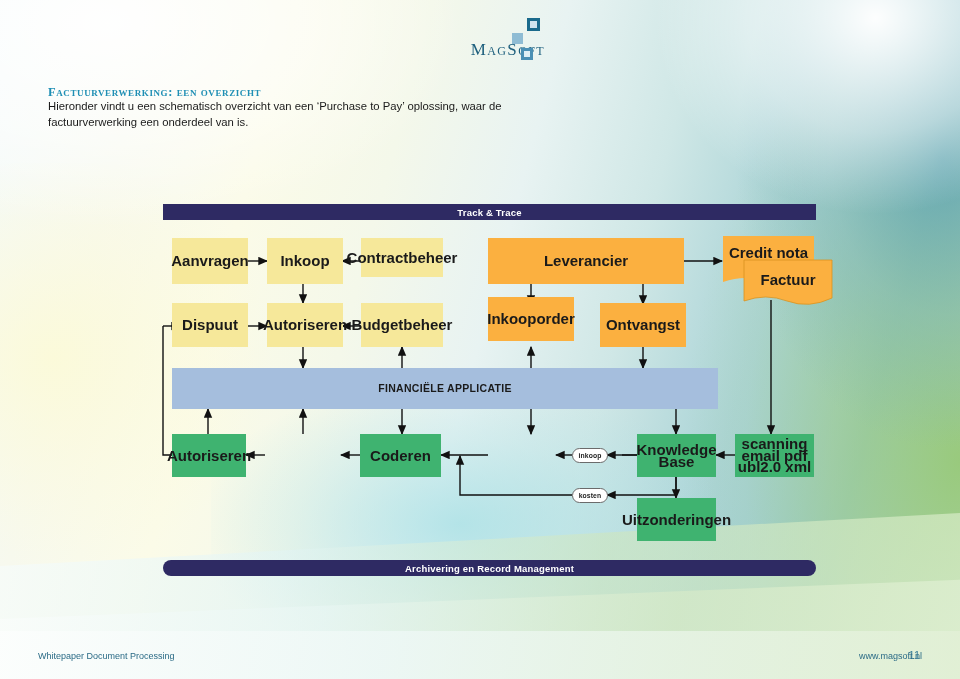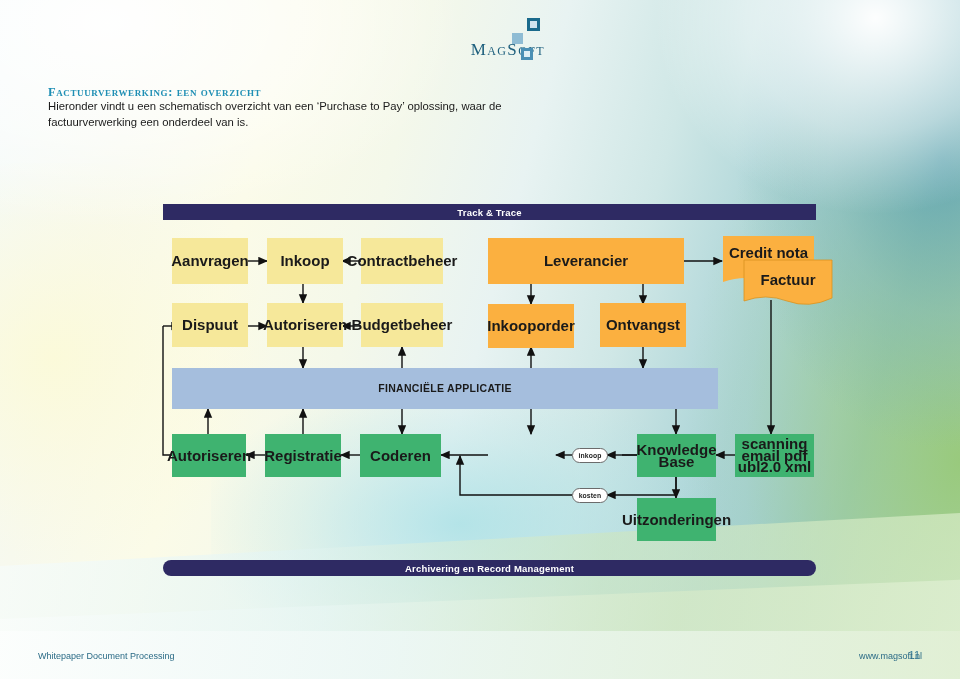--- a/index.html
+++ b/index.html
@@ -173,40 +173,39 @@
       </g>
       <g stroke="#111" stroke-width="1.4" fill="none" marker-end="url(#ah)">
         <line x1="163" y1="326" x2="180" y2="326"></line>
       </g>
     </svg>
 
     <div class="band" style="left:163px;top:204px;width:653px;height:16px;">Track &amp; Trace</div>
 
     <div class="node yellow" style="left:172px;top:238px;width:76px;height:46px;">Aanvragen</div>
     <div class="node yellow" style="left:267px;top:238px;width:76px;height:46px;">Inkoop</div>
-    <div class="node yellow" style="left:361px;top:238px;width:82px;height:46px;">Contractbeheer</div>
+    <div class="node yellow" style="left:361px;top:238px;width:82px;height:39px;">Contractbeheer</div>
     <div class="node orange" style="left:488px;top:238px;width:196px;height:46px;">Leverancier</div>
 
     <svg width="180" height="120" style="left:710px;top:236px;">
       <path d="M13,0 H104 V44 Q80,54 58,46 Q36,38 13,46 Z" fill="#fbb040"></path>
       <path d="M34,24 H122 V62 Q99,73 77,65 Q56,57 34,65 Z" fill="#fbb040" stroke="#d9931f" stroke-width=".8"></path>
     </svg>
     <div class="node" style="left:723px;top:245px;width:91px;height:16px;color:#1a1a1a;">Credit nota</div>
     <div class="node" style="left:744px;top:272px;width:88px;height:16px;color:#1a1a1a;">Factuur</div>
 
     <div class="node yellow" style="left:172px;top:303px;width:76px;height:44px;">Dispuut</div>
     <div class="node yellow" style="left:267px;top:303px;width:76px;height:44px;">Autoriseren</div>
     <div class="node yellow" style="left:361px;top:303px;width:82px;height:44px;">Budgetbeheer</div>
-    <div class="node orange" style="left:488px;top:304px;width:86px;height:44px;">Inkooporder</div>
+    <div class="node orange" style="left:488px;top:297px;width:86px;height:44px;">Inkooporder</div>
     <div class="node orange" style="left:600px;top:303px;width:86px;height:44px;">Ontvangst</div>
 
     <div class="node blue" style="left:172px;top:368px;width:546px;height:41px;">FINANCIËLE APPLICATIE</div>
 
     <div class="node green" style="left:172px;top:434px;width:74px;height:43px;">Autoriseren</div>
-    <div class="node green" style="left:265px;top:434px;width:76px;height:43px;">Registratie</div>
     <div class="node green" style="left:360px;top:434px;width:81px;height:43px;">Coderen</div>
     <div class="node green" style="left:637px;top:434px;width:79px;height:43px;">Knowledge Base</div>
     <div class="node green" id="scanbox" style="left:735px;top:434px;width:79px;height:43px;white-space:pre-line;">scanning
 email pdf
 ubl2.0 xml</div>
 
     <div class="node green" style="left:637px;top:498px;width:79px;height:43px;">Uitzonderingen</div>
 
     <div class="pill" style="left:572px;top:448px;width:34px;height:13px;">inkoop</div>
     <div class="pill" style="left:572px;top:488px;width:34px;height:13px;">kosten</div>

